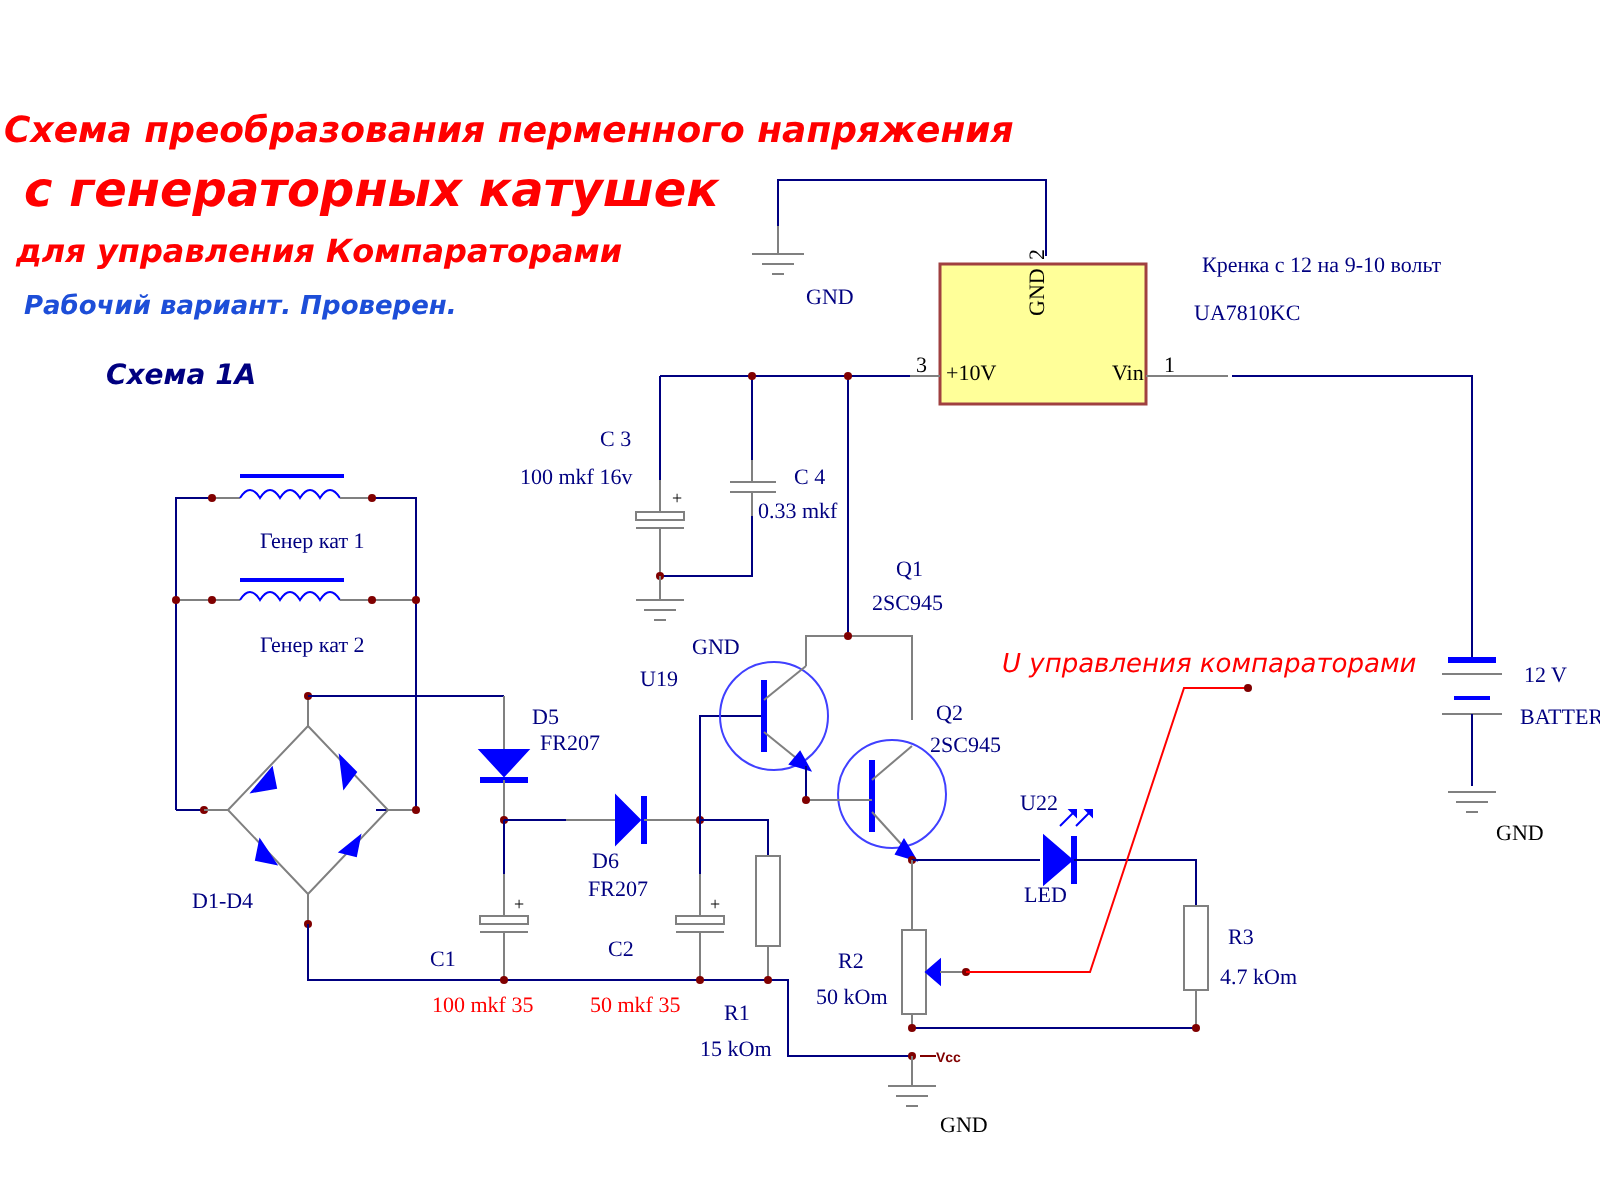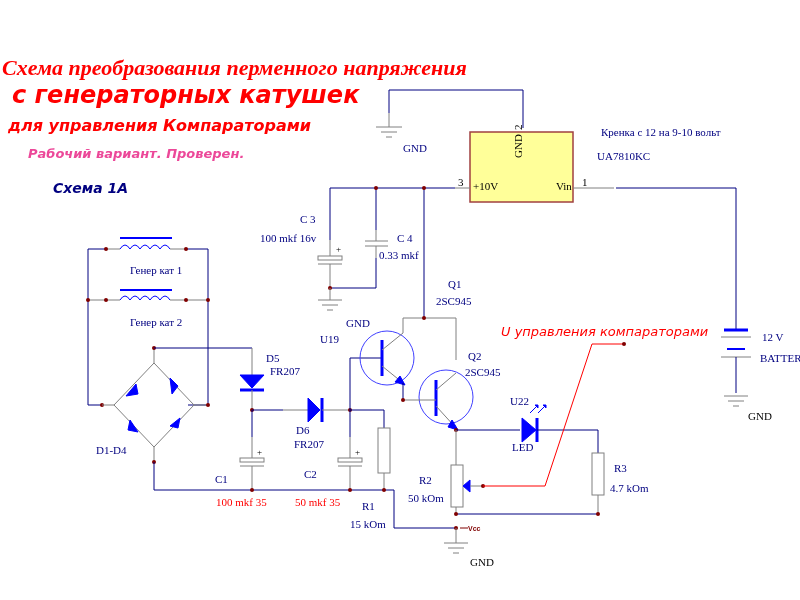--- a/index.html
+++ b/index.html
@@ -1,21 +1,21 @@
 <!DOCTYPE html>
 <html><head>
 <meta charset="utf-8">
 <style>
   html,body{margin:0;padding:0;background:#fff;}
   body{width:800px;height:600px;position:relative;overflow:hidden;font-family:"Liberation Serif",serif;}
   .title{position:absolute;font-family:"DejaVu Sans",sans-serif;font-weight:bold;font-style:italic;color:#ff0000;white-space:nowrap;}
-  .t1{left:2px;top:55px;font-size:22px;font-family:Liberation Serif, serif;}
+  .t1{left:2px;top:55px;font-size:18px;}
   .t2{left:12px;top:81px;font-size:24px;}
   .t3{left:8px;top:116px;font-size:16px;}
-  .t4{left:28px;top:146px;font-size:13px;color:#ec4899;}
+  .t4{left:12px;top:146px;font-size:13px;color:#1d4ed8;}
   .t5{left:18px;top:180px;font-size:14px;color:#000080;margin-left:35px;}
   svg{position:absolute;left:0;top:0;}
   .lbl{font-family:"Liberation Serif",serif;font-size:11px;fill:#000080;}
   .lblr{font-family:"Liberation Serif",serif;font-size:11px;fill:#ff0000;}
   .ctrl{font-family:"DejaVu Sans",sans-serif;font-style:italic;font-size:13px;fill:#ff0000;}
   .w{stroke:#000080;stroke-width:1;fill:none;}
   .g{stroke:#808080;stroke-width:1;fill:none;}
   .b{stroke:#0000ff;fill:#0000ff;}
   .dot{fill:#800000;}
 </style>

